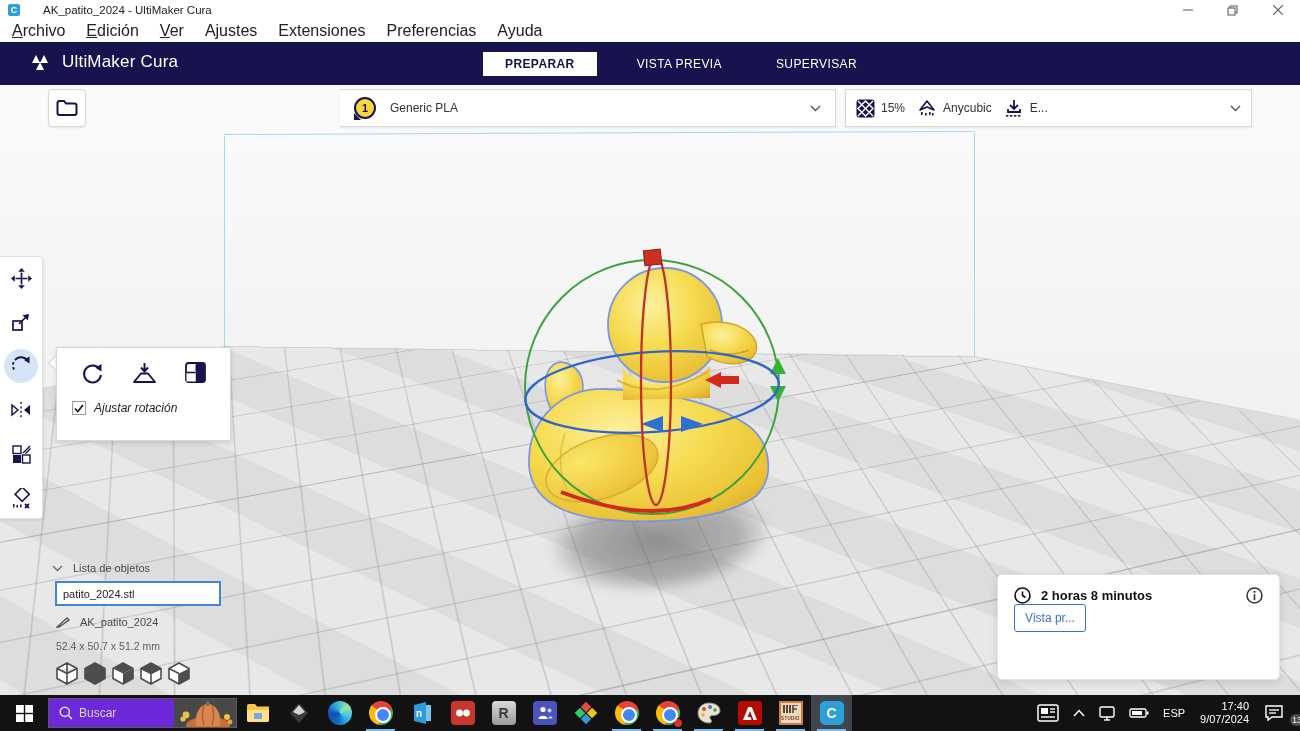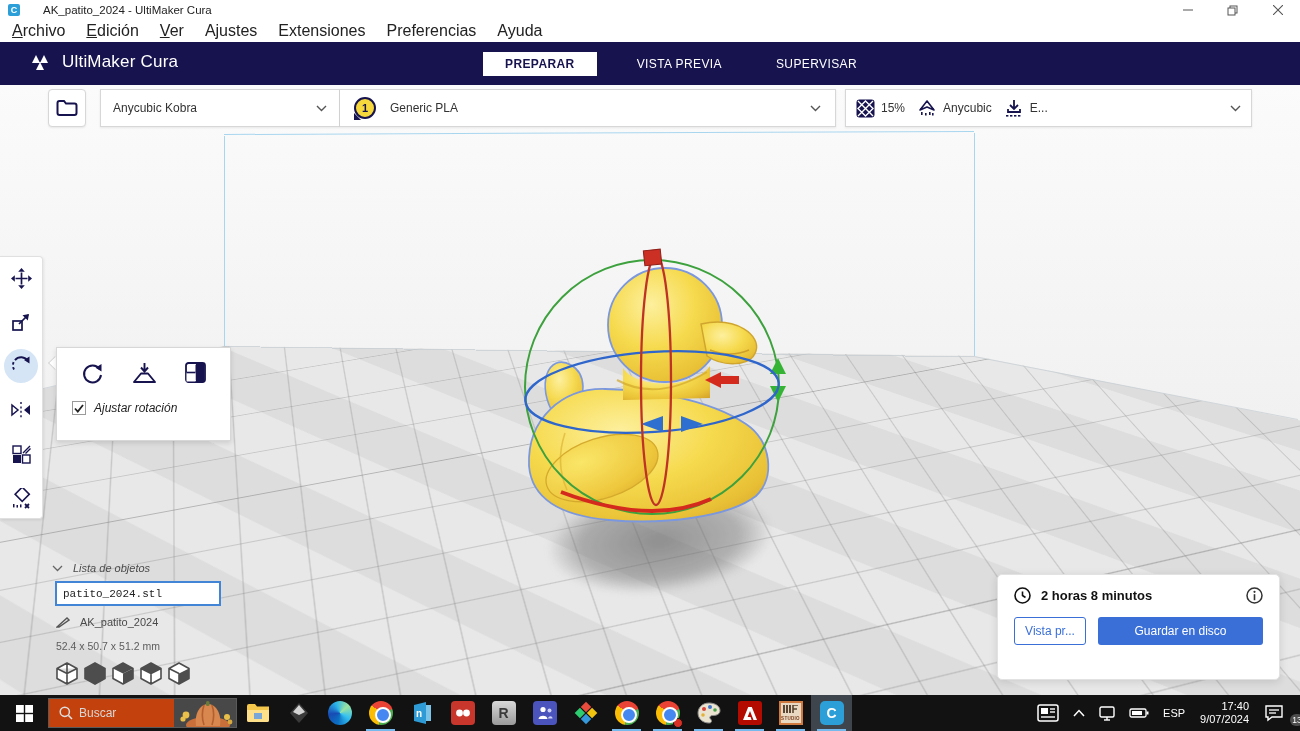--- a/index.html
+++ b/index.html
@@ -68,43 +68,43 @@
 
   .rotpanel { position:absolute; left:56px; top:262px; width:175px; height:94px; background:#fff; border:1px solid #d7d7d7; box-shadow:0 2px 5px rgba(0,0,0,.12); }
   .rotpanel .icons { display:flex; justify-content:space-between; padding:14px 24px 0 24px; }
   .rotrow { display:flex; align-items:center; gap:8px; padding:16px 0 0 15px;font-style:italic; }
   .cbx { width:14px; height:14px; border:1px solid #9a9a9a; background:#fff; display:flex; align-items:center; justify-content:center; }
   .cbx svg { display:block; }
   .rotlabel { font-size:12px; color:#1d1d1d; }
   .notch { position:absolute; left:50px; top:273px; width:10px; height:10px; background:#fff; transform:rotate(45deg); border-left:1px solid #d7d7d7; border-bottom:1px solid #d7d7d7; }
 
   
-  .objhdr { position:absolute; left:52px; top:477px; display:flex; align-items:center; gap:10px;font-style:italic; }
+  .objhdr { position:absolute; left:52px; top:477px; display:flex; align-items:center; gap:10px; }
   .objhdr .t { font-size:11px; color:#4a4a4a; }
-  .objinput { position:absolute; left:55px; top:496px; width:166px; height:25px; border:2px solid #4285d6; background:#fff; font-size:11px; color:#222; padding:0 6px; font-family:Liberation Mono, monospace; outline:none; }
+  .objinput { position:absolute; left:55px; top:496px; width:166px; height:25px; border:2px solid #4285d6; background:#fff; font-size:11px; color:#222; padding:0 6px; font-family:Liberation Sans, sans-serif; outline:none; }
   .objname { position:absolute; left:56px; top:531px; display:flex; align-items:center; gap:10px; }
   .objname .t { font-size:11px; color:#4a4a4a; }
   .objdims { position:absolute; left:56px; top:555px; font-size:10.5px; color:#5d5d5d; }
   .viewcubes { position:absolute; left:55px; top:577px; display:flex; gap:5px; }
   .viewcubes > div { width:23px; height:23px; display:flex; align-items:center; justify-content:center; }
 
   
   .printpanel { position:absolute; left:997px; top:489px; width:283px; height:106px; background:#fff; border:1px solid #e2e2e2; border-radius:5px; box-shadow:0 2px 8px rgba(0,0,0,.12); padding:12px 16px; }
   .pp-row { display:flex; align-items:center; gap:10px; }
   .pp-time { font-size:13px; font-weight:bold; color:#111; }
   .pp-mat { font-size:11.5px; color:#3c3c3c; }
   .pp-info { margin-left:auto; }
-  .pp-btns { display:flex; gap:12px; margin-top:13px; }
+  .pp-btns { display:flex; gap:12px; }
   .btn-outline { width:72px; height:28px; border:1px solid #3a6fd8; background:#fff; color:#3a6fd8; font-size:12px; border-radius:3px; display:flex; align-items:center; justify-content:center; }
   .btn-solid { flex:1; height:28px; background:#3a6fd8; color:#fff; font-size:12px; border-radius:3px; display:flex; align-items:center; justify-content:center; border:none; }
 
   
   .taskbar { position:absolute; left:0; top:695px; width:1300px; height:36px; background:#121212; display:flex; align-items:center; }
   .tb-start { width:48px; height:36px; display:flex; align-items:center; justify-content:center; }
-  .searchbox { width:189px; height:30px; background:#c2410c; border:1px solid #5a5a5a; display:flex; align-items:center; position:relative; overflow:hidden; }
+  .searchbox { width:189px; height:30px; background:#6d28d9; border:1px solid #5a5a5a; display:flex; align-items:center; position:relative; overflow:hidden; }
   .searchbox .ph { font-size:12px; color:#d8d8d8; margin-left:6px; }
   .searchbox svg.mag { margin-left:10px; }
   .tb-ico { width:41px; height:36px; display:flex; align-items:center; justify-content:center; position:relative; }
   .tb-ico.running::after { content:""; position:absolute; left:6px; bottom:0; width:29px; height:2.5px; background:#76b9ed; }
   .tb-ico.activeapp { background:rgba(165,190,215,.30); }
   .ci { width:24px; height:24px; border-radius:50%; position:relative; }
   .chromeball { background:conic-gradient(from -50deg, #ea4335 0 120deg, #4caf50 0 240deg, #fbbc05 0 360deg); }
   .chromeball::after { content:""; position:absolute; left:6px; top:6px; width:12px; height:12px; background:#4688f1; border:2px solid #fff; border-radius:50%; }
   .edgeball { background:conic-gradient(from 120deg, #35c1f1, #0b6fc2, #174bb4, #2bb3e8, #9be3a0, #35c1f1); }
   .sq { width:24px; height:24px; border-radius:4px; display:flex; align-items:center; justify-content:center; color:#fff; font-weight:bold; }
@@ -235,26 +235,20 @@
       <polygon points="200,152 216,144 216,148 234,148 234,156 216,156 216,160" fill="#d42a1e"></polygon>
     </g>
   </svg>
 
   <div class="tb-box tb-open">
     <svg width="22" height="18" viewBox="0 0 22 18">
       <path d="M1.5 4 Q1.5 2 3.5 2 L8 2 L10 4.5 L18.5 4.5 Q20.5 4.5 20.5 6.5 L20.5 14 Q20.5 16 18.5 16 L3.5 16 Q1.5 16 1.5 14 Z" fill="none" stroke="#16134f" stroke-width="2"></path>
     </svg>
   </div>
 
-  <div class="tb-box tb-printer">
-    <span class="tb-txt">Anycubic Kobra</span>
-    <svg width="11" height="7" viewBox="0 0 11 7">
-        <polyline points="1,1 5.5,5.5 10,1" fill="none" stroke="#555" stroke-width="1.4"></polyline>
-      </svg>
-  </div>
 
   <div class="tb-box tb-material">
     <div class="extruder">
         <span>1</span>
       </div>
     <span class="tb-txt" style="margin-left:14px;">Generic PLA</span>
     <svg class="chev" width="11" height="7" viewBox="0 0 11 7">
         <polyline points="1,1 5.5,5.5 10,1" fill="none" stroke="#555" stroke-width="1.4"></polyline>
       </svg>
   </div>
@@ -433,21 +427,20 @@
       </svg>
       <span class="pp-time">2 horas 8 minutos</span>
       <svg class="pp-info" width="17" height="17" viewBox="0 0 17 17">
         <circle cx="8.5" cy="8.5" r="7.5" fill="none" stroke="#333" stroke-width="1.5"></circle>
         <circle cx="8.5" cy="4.8" r="1.1" fill="#333"></circle>
           <rect x="7.7" y="7.2" width="1.6" height="6" fill="#333"></rect>
       </svg>
     </div>
     <div class="pp-btns">
       <button class="btn-outline">Vista pr...</button>
-      <button class="btn-solid">Guardar en disco</button>
     </div>
   </div>
 </div>
 
 <div class="taskbar">
   <div class="tb-start">
     <svg width="17" height="17" viewBox="0 0 17 17">
       <g fill="#fff">
           <rect x="0" y="0" width="7.8" height="7.8"></rect>
           <rect x="9.2" y="0" width="7.8" height="7.8"></rect>

